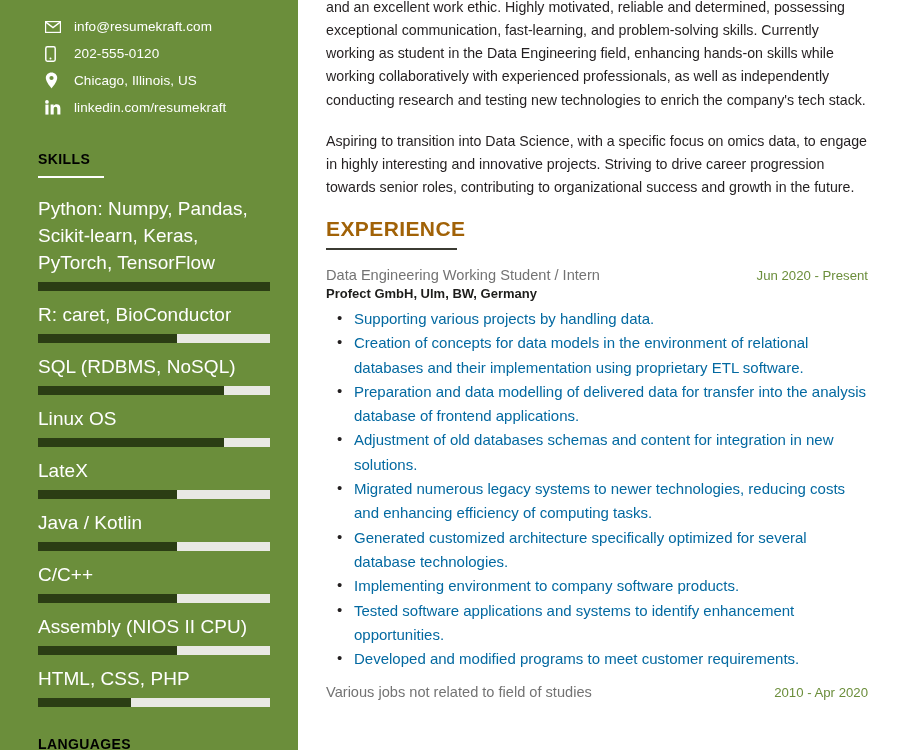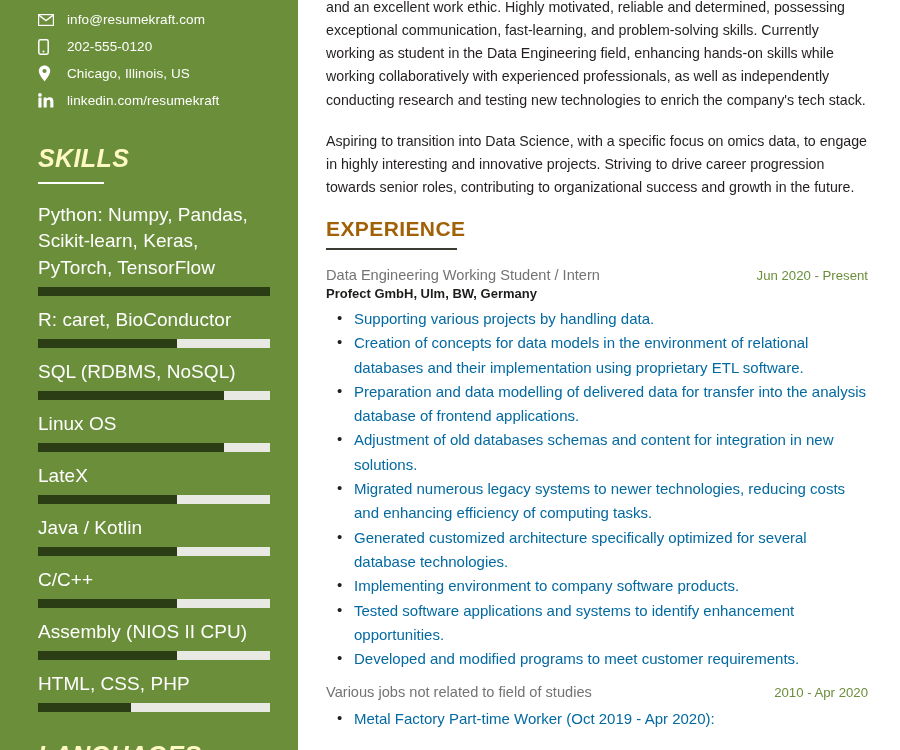--- a/index.html
+++ b/index.html
@@ -32,21 +32,21 @@
     padding: 0 0 0 0;
     box-sizing: border-box;
     position: relative;
     overflow: hidden;
   }
   .sidebar-inner {
     padding: 6px 28px 0 38px;
   }
 
   .contact-list {
-    margin: 0;
+    margin: 7px;
     padding: 0;
     list-style: none;
   }
   .contact-item {
     display: flex;
     align-items: center;
     height: 27px;
     margin-bottom: 0px;
   }
   .contact-icon {
@@ -60,28 +60,27 @@
   }
   .contact-icon svg { display: block; }
   .contact-text {
     font-size: 13.5px;
     color: #ffffff;
     letter-spacing: 0.1px;
     white-space: nowrap;
   }
 
   .side-heading {
-    font-size: 25px;
+    font-size: 14px;
     font-weight: bold;
     letter-spacing: 0.4px;
-    color: #fef9c3;
+    color: #000000;
     margin: 0;
     padding: 0;
     line-height: 1.1;
-    font-style: italic;
   }
   .side-heading-rule {
     width: 66px;
     height: 2px;
     background: #ffffff;
     margin-top: 9px;
     margin-bottom: 0;
   }
   .skills-block { margin-top: 31px; }
   .skills-list { margin-top: 18px; }
@@ -400,19 +399,16 @@
 
     <div class="job-spacer"></div>
 
     <section class="job">
       <div class="job-head">
         <div class="job-titles">
           <div class="job-title">Various jobs not related to field of studies</div>
         </div>
         <div class="job-date">2010 - Apr 2020</div>
       </div>
-      <ul class="bullets">
-        <li>Metal Factory Part-time Worker (Oct 2019 - Apr 2020):</li>
-      </ul>
     </section>
 
   </main>
 </div>
 
 </body></html>

